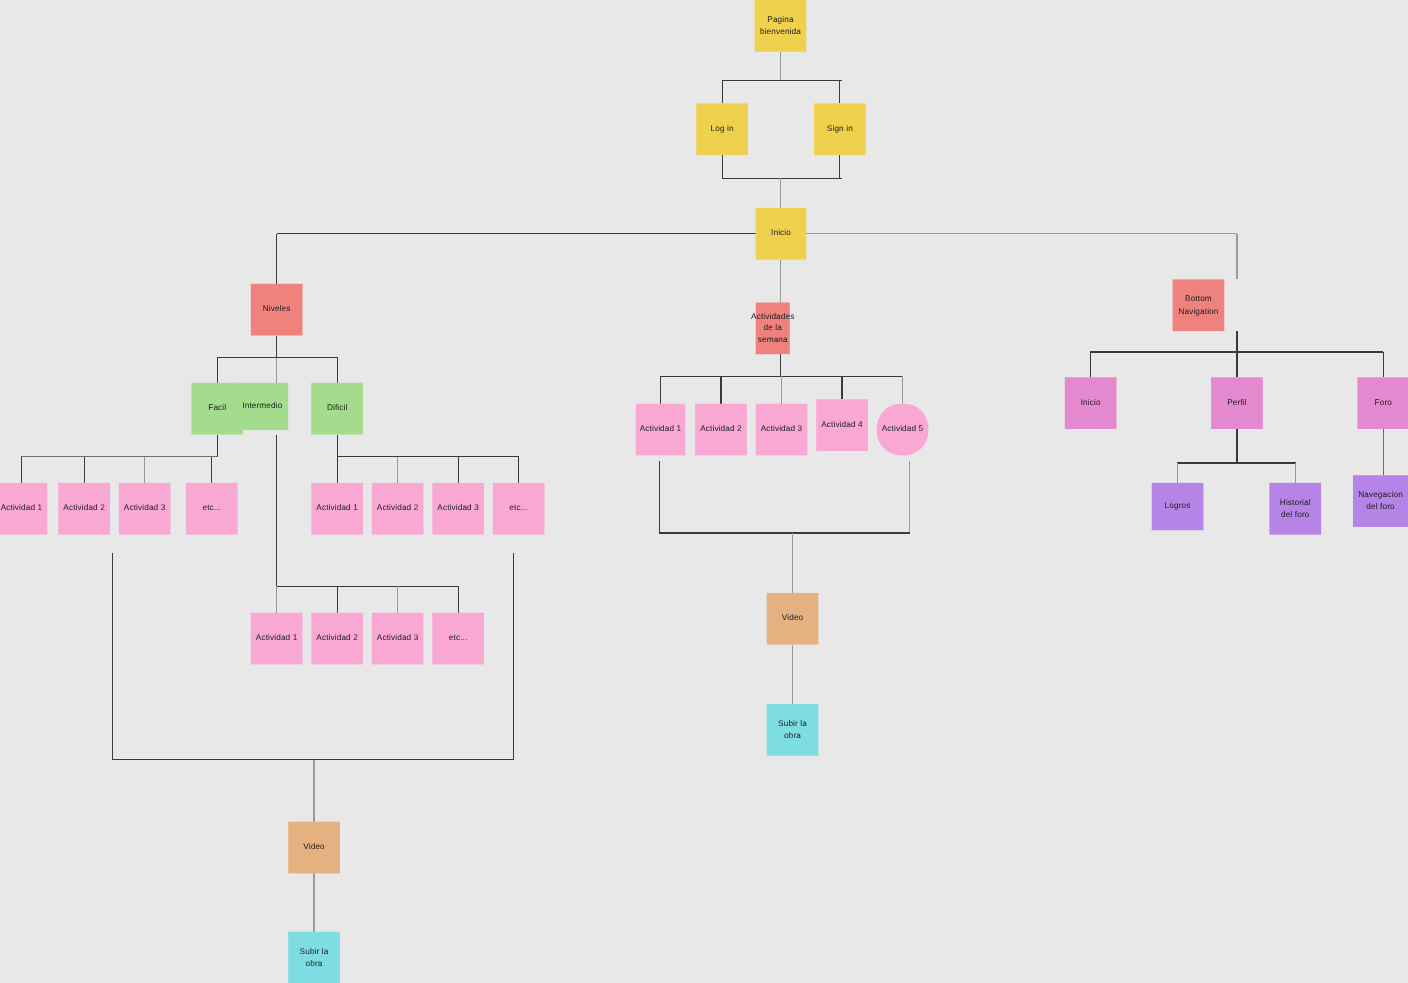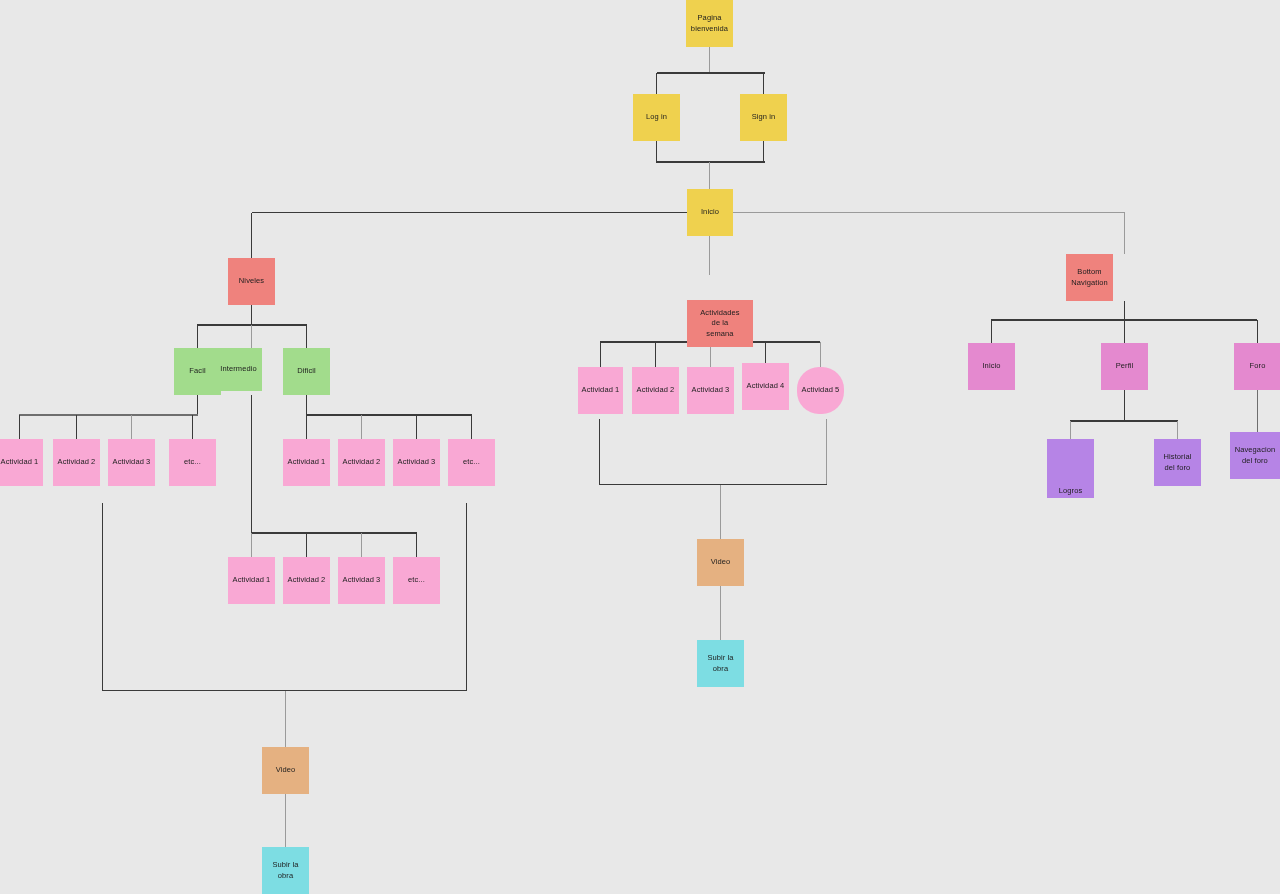--- a/index.html
+++ b/index.html
@@ -150,21 +150,21 @@
       </div>
       <div class="node c-yellow" style="left: 740px; top: 94px; width: 47px; height: 47px;">
         <span>Sign in</span>
       </div>
       <div class="node c-yellow" style="left: 687px; top: 189px; width: 46px; height: 47px;">
         <span>Inicio</span>
       </div>
       <div class="node c-red" style="left: 228px; top: 258px; width: 47px; height: 47px;">
         <span>Niveles</span>
       </div>
-      <div class="node c-red" style="left: 687px; top: 275px; width: 66px; height: 47px; margin-top: 25px;">
+      <div class="node c-red" style="left: 687px; top: 275px; width: 31px; height: 47px;">
         <span>Actividades
 de la
 semana</span>
       </div>
       <div class="node c-red" style="left: 1066px; top: 254px; width: 47px; height: 47px;">
         <span>Bottom
 Navigation</span>
       </div>
       <div class="node c-green" style="left: 174px; top: 348px; width: 47px; height: 47px;">
         <span>Facil</span>
@@ -240,21 +240,21 @@
       </div>
       <div class="node c-pink" style="left: 968px; top: 343px; width: 47px; height: 47px;">
         <span>Inicio</span>
       </div>
       <div class="node c-pink" style="left: 1101px; top: 343px; width: 47px; height: 47px;">
         <span>Perfil</span>
       </div>
       <div class="node c-pink" style="left: 1234px; top: 343px; width: 47px; height: 47px;">
         <span>Foro</span>
       </div>
-      <div class="node c-purple" style="left: 1047px; top: 439px; width: 47px; height: 59px; align-items: flex-end;">
+      <div class="node c-purple" style="left: 1047px; top: 439px; width: 47px; height: 43px;">
         <span>Logros</span>
       </div>
       <div class="node c-purple" style="left: 1154px; top: 439px; width: 47px; height: 47px;">
         <span>Historial
 del foro</span>
       </div>
       <div class="node c-purple" style="left: 1230px; top: 432px; width: 50px; height: 47px;">
         <span>Navegacion
 del foro</span>
       </div>

